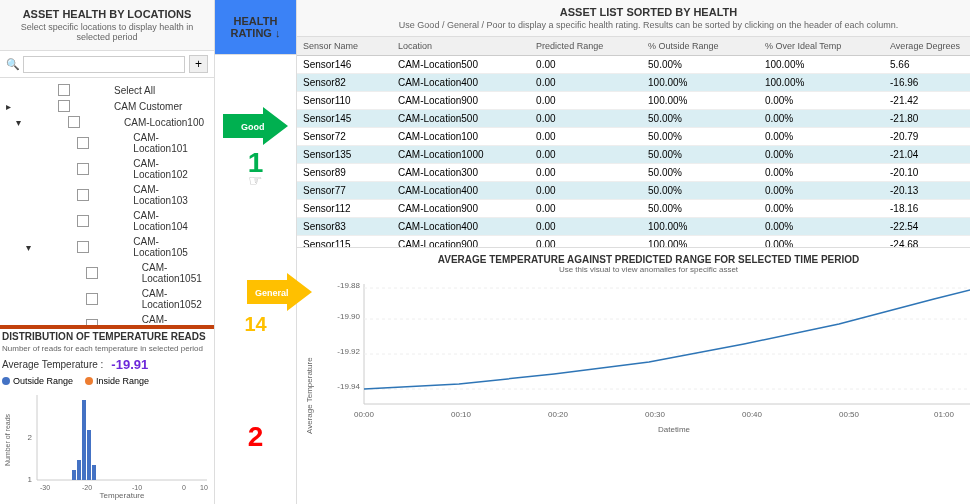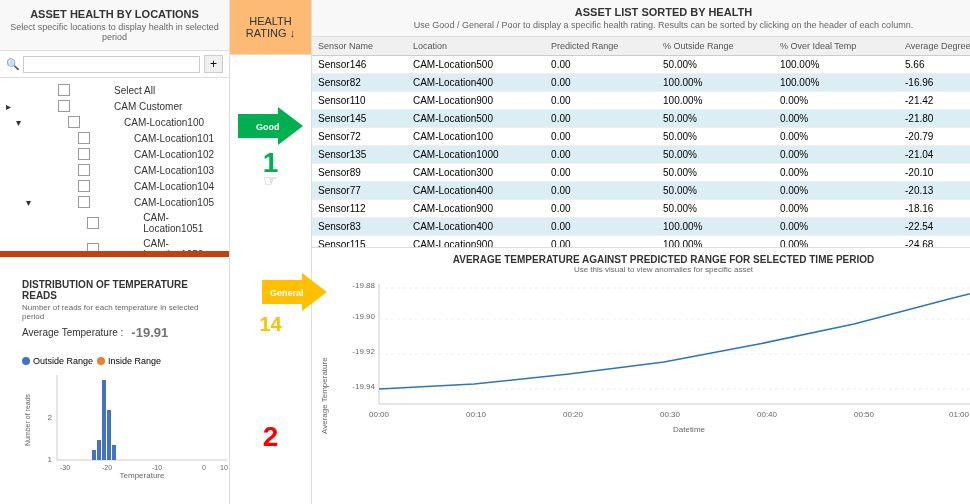--- a/index.html
+++ b/index.html
@@ -21,33 +21,33 @@
     .tree-panel { flex: 1; overflow-y: auto; padding: 4px 0; }
     .tree-item { padding: 2px 6px; display: flex; align-items: center; cursor: pointer; gap: 40px; }
     .tree-item .checkbox { width: 12px; height: 12px; border: 1px solid #999; margin-right: 4px; display: inline-block; flex-shrink: 0; background: #fff; }
     .tree-item .expand { width: 10px; margin-right: 2px; color: #333; font-size: 10px; }
     .tree-item .label { font-size: 10px; color: #333; }
     .tree-item.level1 { padding-left: 6px; }
     .tree-item.level2 { padding-left: 16px; }
     .tree-item.level3 { padding-left: 26px; }
     .tree-item.level4 { padding-left: 36px; }
     
-    .dist-section { border-top: 6px solid #c2410c; padding: 22px; }
+    .dist-section { border-top: 4px solid #c2410c; padding: 2px; }
     .dist-title { font-size: 10px; font-weight: bold; color: #333; }
     .dist-subtitle { font-size: 8px; color: #666; margin-top: 2px; }
     .avg-temp-row { display: flex; align-items: center; margin-top: 4px; }
     .avg-temp-label { font-size: 10px; color: #333; }
-    .avg-temp-value { color: #737373; font-size: 13px; font-weight: bold; margin-left: 8px; text-align: center; }
-    .legend { display: flex; align-items: center; margin-top: 16px; gap: 4px; }
+    .avg-temp-value { color: #6d28d9; font-size: 13px; font-weight: bold; margin-left: 8px; text-align: center; }
+    .legend { display: flex; align-items: center; margin-top: 4px; gap: 12px; }
     .legend-item { display: flex; align-items: center; gap: 3px; font-size: 9px; }
     .legend-dot { width: 8px; height: 8px; border-radius: 50%; }
     
     
     .middle-panel { width: 120px; display: flex; flex-direction: column; border-right: 1px solid #ddd; }
-    .health-rating-header { background: #fdba74; padding: 8px 4px; text-align: center; border-bottom: 1px solid #ddd; font-size: 11px; font-weight: normal; color: #333; min-height: 55px; display: flex; align-items: center; justify-content: center; }
+    .health-rating-header { background: #3b82f6; padding: 8px 4px; text-align: center; border-bottom: 1px solid #ddd; font-size: 11px; font-weight: bold; color: #333; min-height: 55px; display: flex; align-items: center; justify-content: center; }
     
     .health-badges { flex: 1; display: flex; flex-direction: column; justify-content: space-around; padding: 10px 8px; }
     .badge-num { font-size: 22px; font-weight: bold; }
     .badge-num.good { color: #00b050; }
     .badge-num.general { color: #ffc000; }
     .badge-num.poor { color: #ff0000; }
     
     .health-badge-row { display: flex; flex-direction: column; align-items: center; margin: 8px 0; text-align: center; }
     
     

